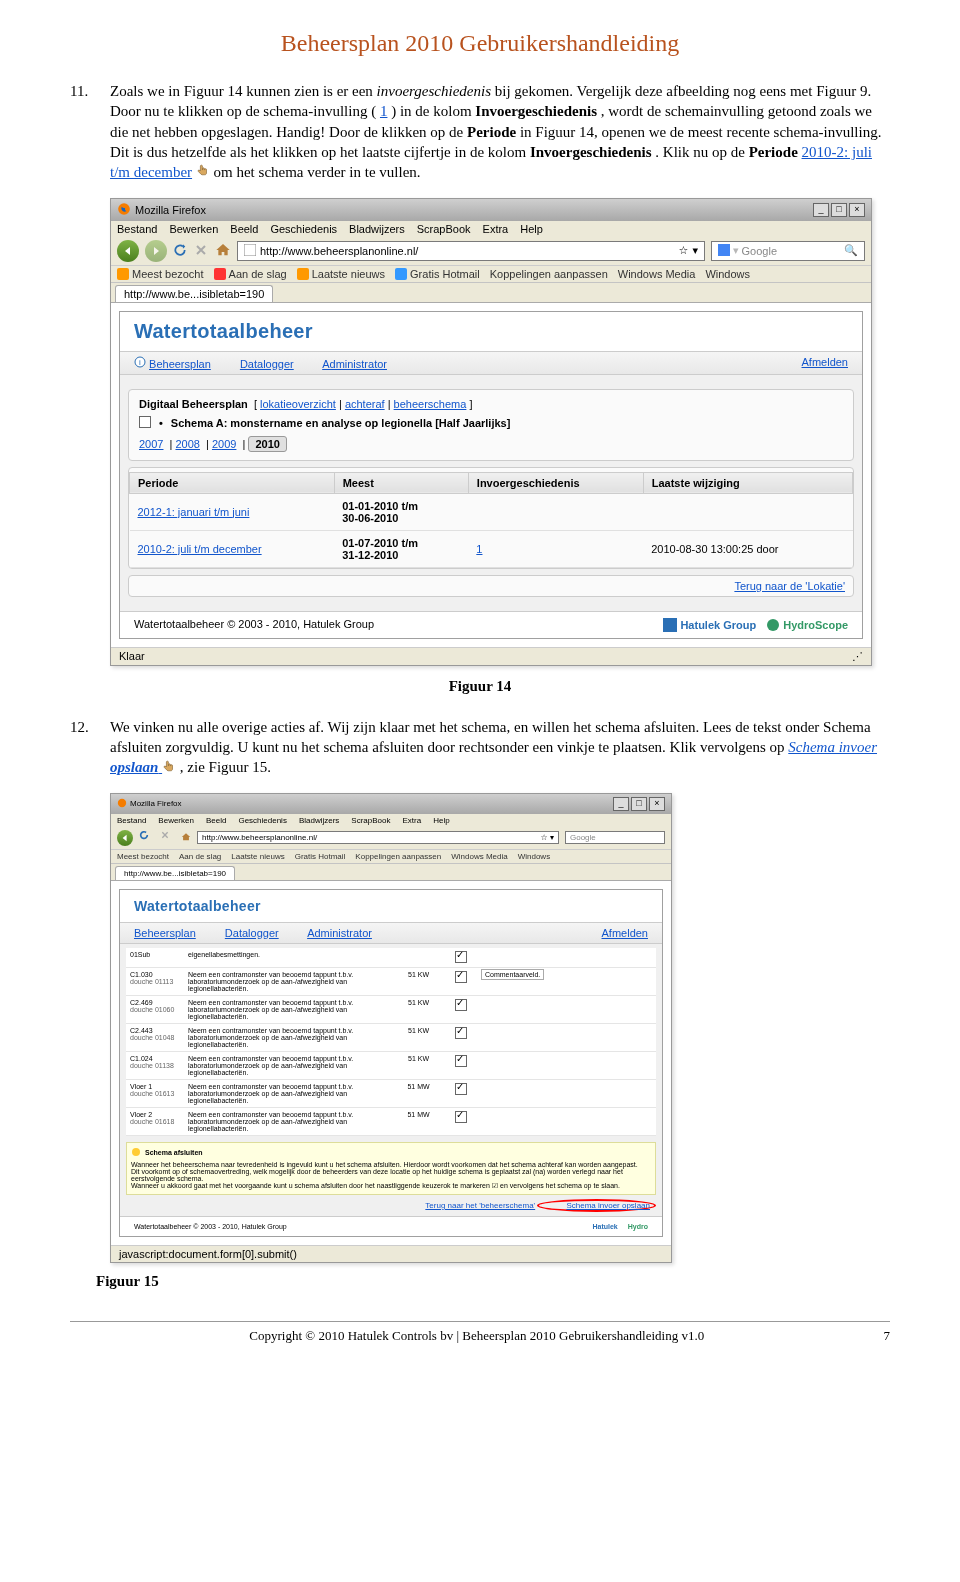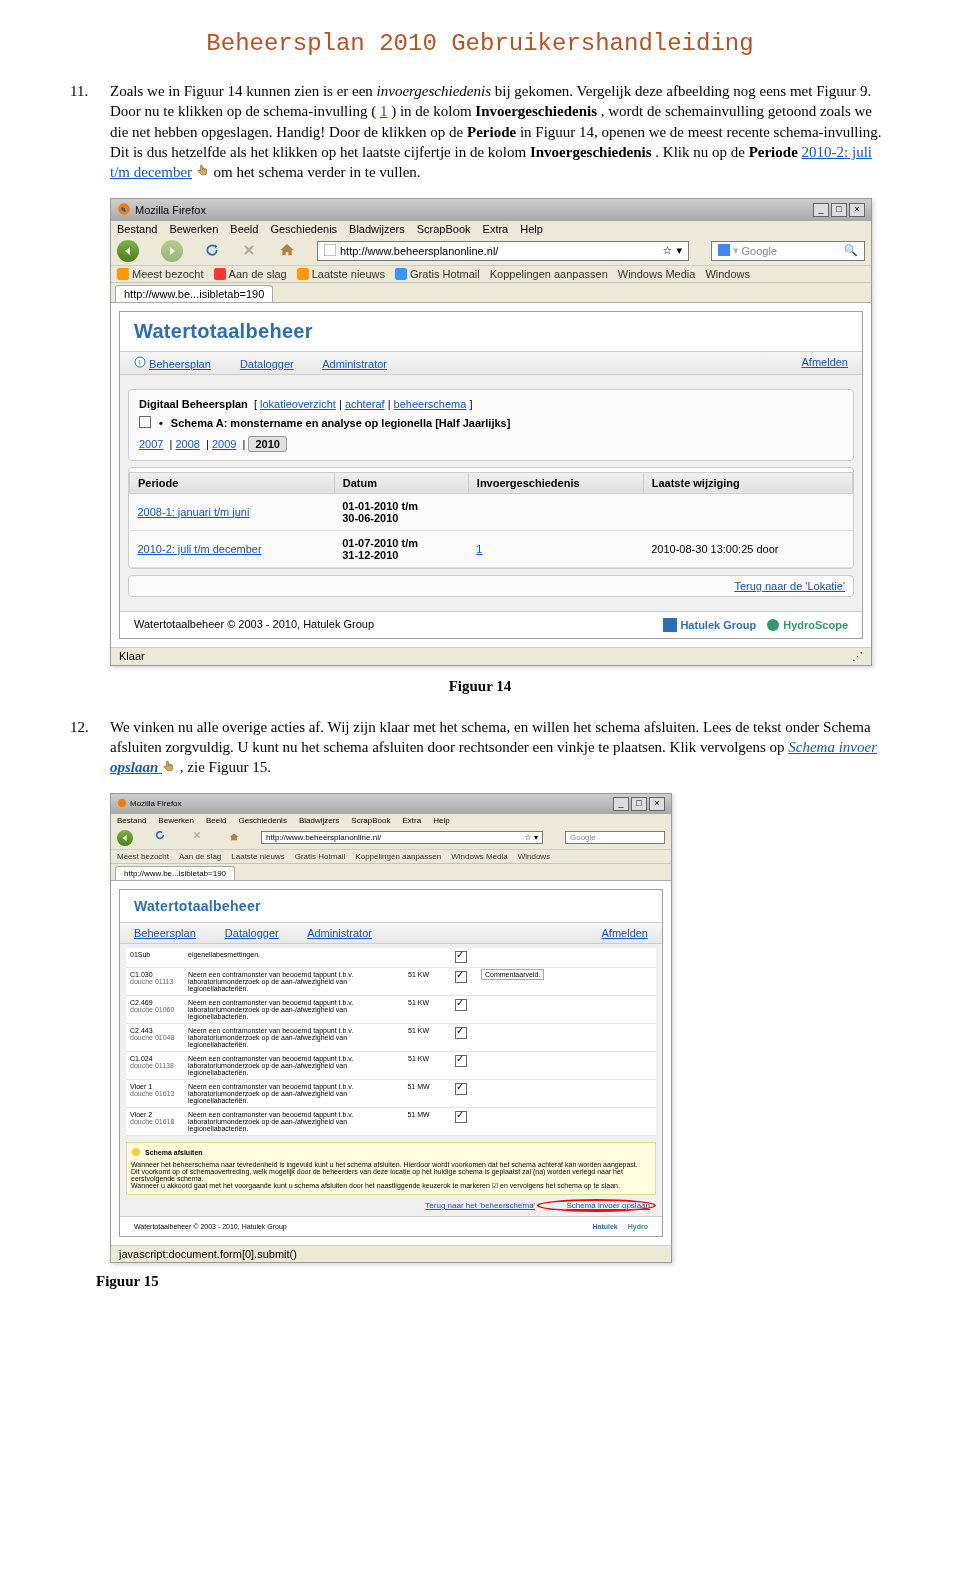--- a/index.html
+++ b/index.html
@@ -12,21 +12,21 @@
   .page {
     padding: 30px 70px 20px 70px;
     box-sizing: border-box;
     min-height: 1582px;
     position: relative;
   }
   .doc-title {
     text-align: center;
     font-size: 24px;
     color: #b8521e;
-    font-family: Liberation Mono, monospace;
+    font-family: Liberation Serif, serif;
     margin-bottom: 24px;
   }
   .body-text {
     font-family: 'Times New Roman', Times, serif;
     font-size: 15px;
     line-height: 1.35;
   }
   .list-item {
     display: flex;
     margin-bottom: 14px;
@@ -73,21 +73,21 @@
     font-size: 11px;
     display: flex;
     gap: 12px;
   }
   .ff-menubar span { text-decoration: underline; text-decoration-color: transparent; }
   .ff-toolbar {
     background: #ece9d8;
     padding: 3px 6px;
     display: flex;
     align-items: center;
-    gap: 22px;
+    gap: 6px;
     border-bottom: 1px solid #ccc;
   }
   .ff-nav-btn {
     width: 22px; height: 22px; border-radius: 11px;
     background: linear-gradient(#7fb245,#4a7f1e);
     display: inline-flex; align-items: center; justify-content: center;
     color: #fff;
   }
   .ff-reload { width: 16px; height: 16px; color: #2a6fb5; font-weight: bold; }
   .ff-stop { width: 14px; height: 14px; color: #888; }
@@ -433,28 +433,28 @@
               <a class="ylink">2009</a> |
               <span class="ysel">2010</span>
             </div>
           </div>
 
           <div class="panel" style="padding:0">
             <table class="data-table">
               <thead>
                 <tr>
                   <th>Periode</th>
-                  <th>Datum</th>
+                  <th>Meest</th>
                   <th>Invoergeschiedenis</th>
                   <th>Laatste wijziging</th>
                 </tr>
               </thead>
               <tbody>
                 <tr>
-                  <td><a>2008-1: januari t/m juni</a></td>
+                  <td><a>2012-1: januari t/m juni</a></td>
                   <td><b style="white-space:pre-line">01-01-2010 t/m
 30-06-2010</b></td>
                   <td></td>
                   <td></td>
                 </tr>
                 <tr>
                   <td><a>2010-2: juli t/m december</a></td>
                   <td><b style="white-space:pre-line">01-07-2010 t/m
 31-12-2010</b></td>
                   <td><a>1</a></td>
@@ -684,14 +684,19 @@
         </div>
       </div>
     </div>
     <div class="ff-status">
       <span>javascript:document.form[0].submit()</span>
     </div>
   </div>
 
   <div class="body-text" style="margin-left:26px; margin-top:6px; font-weight:bold;">Figuur 15</div>
 
+  <div class="page-footer-line">
+    <span></span>
+    <span>Copyright © 2010 Hatulek Controls bv | Beheersplan 2010 Gebruikershandleiding v1.0</span>
+    <span>7</span>
+  </div>
 
 </div>
 
 </body></html>

